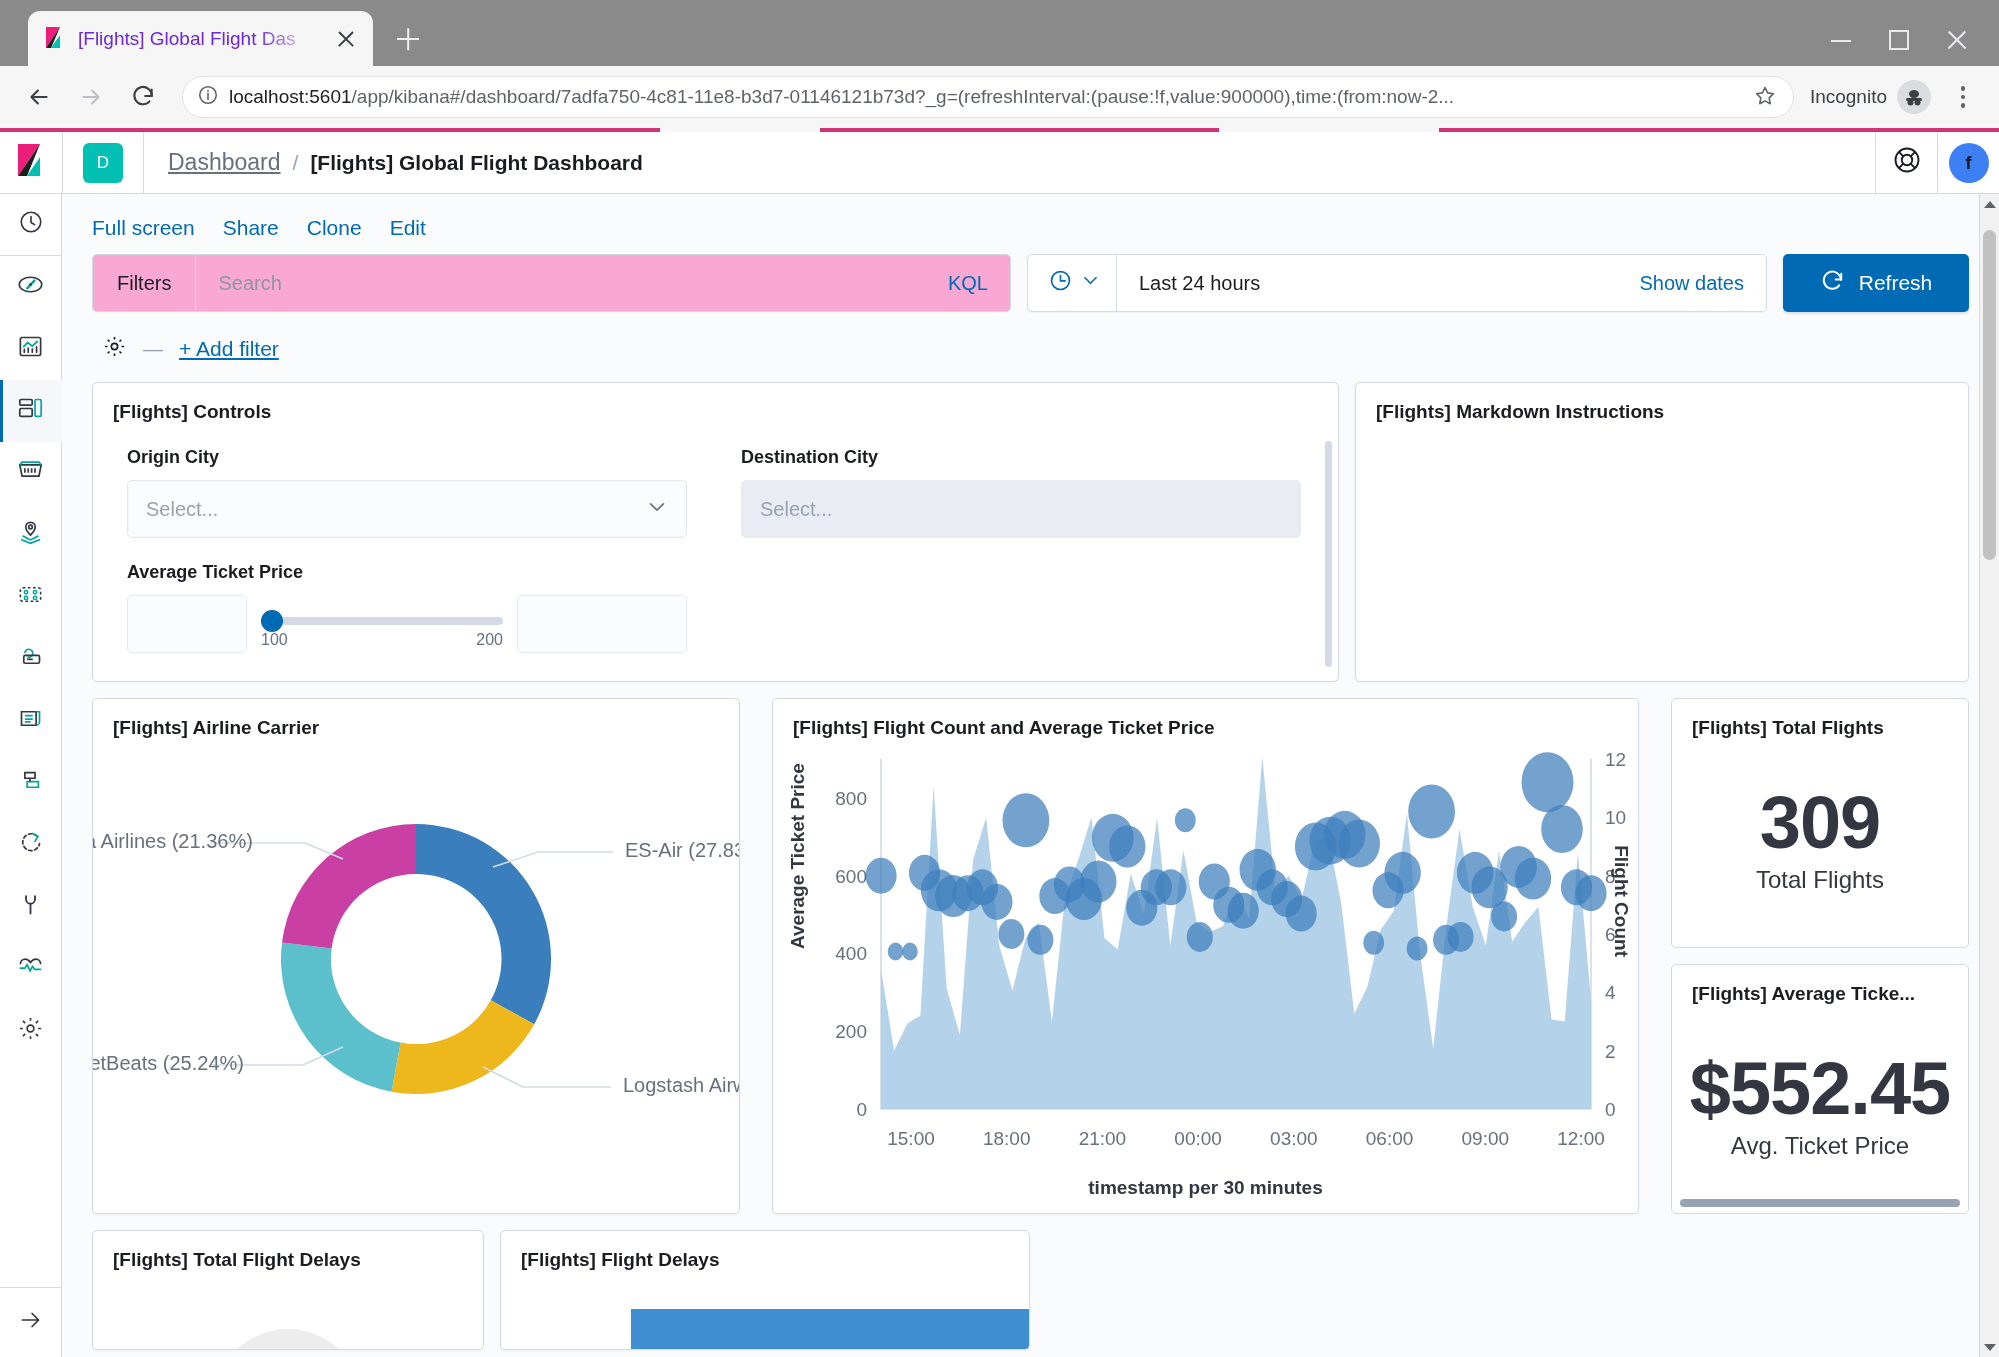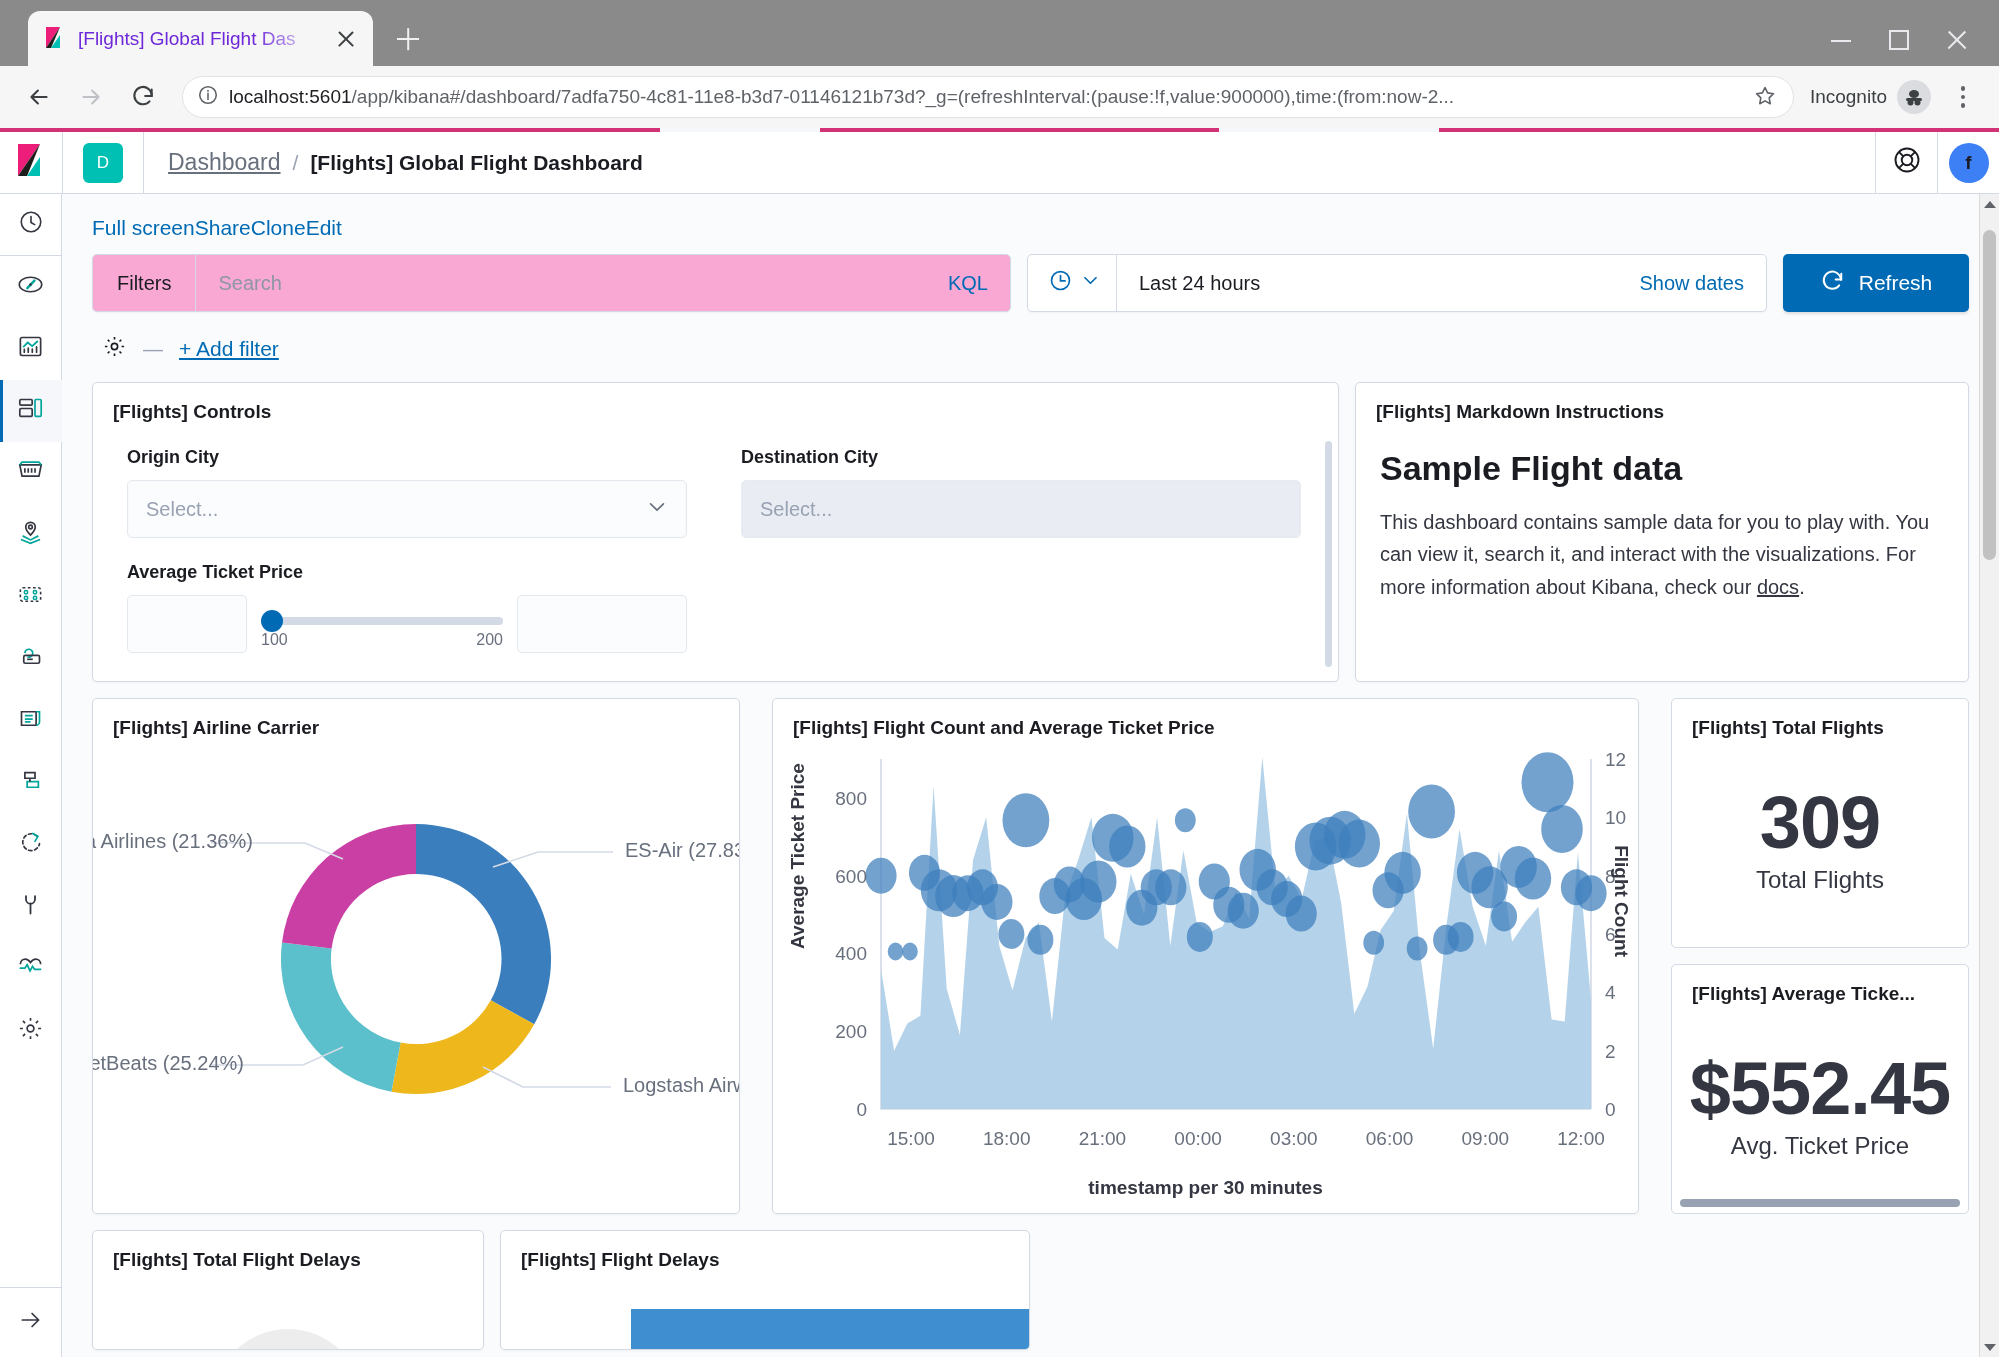--- a/index.html
+++ b/index.html
@@ -94,21 +94,21 @@
   .nav-item.sep { border-bottom: 1px solid #d3dae6; }
   .nav-item.active { background: #f5f7fa; }
   .nav-item.active::before { content:""; position:absolute; left:0; top:0; bottom:0; width:3px; background:#006bb4;}
   .nav-spacer { flex: 1; }
   .nav-bottom { width: 62px; height: 70px; display:flex; align-items:center; justify-content:center; border-top: 1px solid #d3dae6;}
 
   
   #main { flex: 1; background: #fafbfd; overflow: hidden; position: relative; display: flex; flex-direction: column;}
   #main-scroll { flex: 1; overflow: hidden; padding: 0; }
 
-  .topnav { display: flex; padding: 22px 30px 14px 30px; }
+  .topnav { display: flex; gap: 28px; padding: 22px 30px 14px 30px; }
   .topnav a { font-size: 21px; color: #006bb4; text-decoration: none; }
 
   .querybar { display: flex; gap: 16px; padding: 0 30px; align-items: stretch; }
   .search-group {
     flex: 1; height: 58px; background: #f9a8d4; border: 1px solid #d3dae6; border-radius: 5px;
     display: flex; align-items: center; box-shadow: 0 1px 2px rgba(0,0,0,.04);
   }
   .filters-label { padding: 0 24px; font-size: 20px; color: #1a1c21; border-right: 1px solid #d3dae6; height: 100%; display:flex; align-items:center;}
   .search-input { flex: 1; border: 0; outline: 0; font-size: 20px; padding: 0 22px; color: #1a1c21; background: transparent; font-family: inherit;}
   .search-input::placeholder { color: #8d96a6; }
@@ -563,24 +563,20 @@
                       </div>
                       <div class="ctrl-num" style="width:170px"></div>
                     </div>
                   </div>
                 </div>
                 <div class="panel-scrollbar"></div>
               </div>
 
               <div class="panel" id="markdown-panel">
                 <div class="panel-title">[Flights] Markdown Instructions</div>
-                <div class="md-body">
-                  <div class="md-h1">Sample Flight data</div>
-                  <p class="md-p"><span>This dashboard contains sample data for you to play with. You can view it, search it, and interact with the visualizations. For more information about Kibana, check our </span><a href="#">docs</a><span>.</span></p>
-                </div>
               </div>
             </div>
 
             <div class="row2">
 
               <div class="panel" id="donut-panel">
                 <div class="panel-title">[Flights] Airline Carrier</div>
                 <div class="donut-wrap">
                   <svg width="646" height="420" viewBox="0 0 646 420">
                     <g transform="translate(323,212)">

